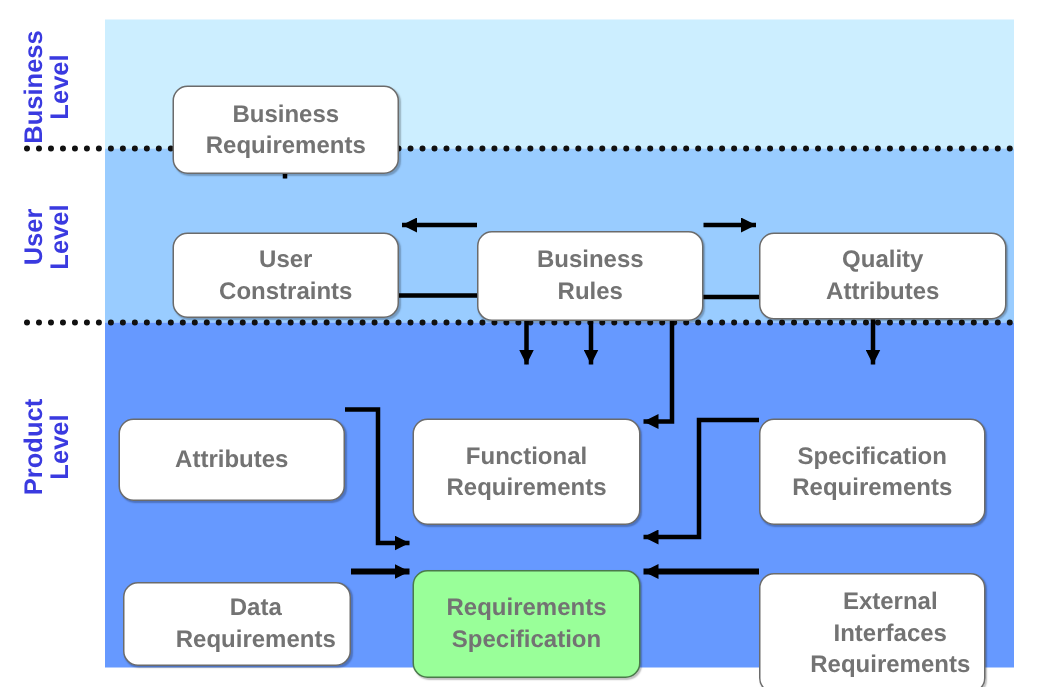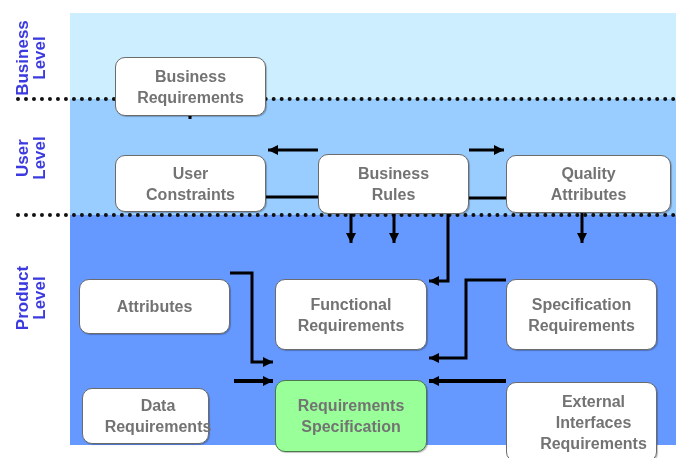--- a/index.html
+++ b/index.html
@@ -72,19 +72,19 @@
 Constraints</div>
 <div class="node" style="left:318px; top:120px; width:151px; height:60px;">Business
 Rules</div>
 <div class="node" style="left:506px; top:121px; width:165px; height:58px;">Quality
 Attributes</div>
 <div class="node" style="left:79px; top:245px; width:151px; height:55px;">Attributes</div>
 <div class="node" style="left:275px; top:245px; width:152px; height:71px;">Functional
 Requirements</div>
 <div class="node" style="left:506px; top:245px; width:151px; height:71px;">Specification
 Requirements</div>
-<div class="node" style="left:82px; top:354px; width:127px; height:56px;padding-left:25px;">Data
+<div class="node" style="left:82px; top:354px; width:152px; height:56px;padding-left:25px;">Data
 Requirements</div>
 <div class="node spec" style="left:275px; top:346px; width:152px; height:72px;">Requirements
 Specification</div>
 <div class="node" style="left:506px; top:348px; width:151px; height:80px;padding-left:24px;">External
 Interfaces
 Requirements</div>
 
 </body></html>

